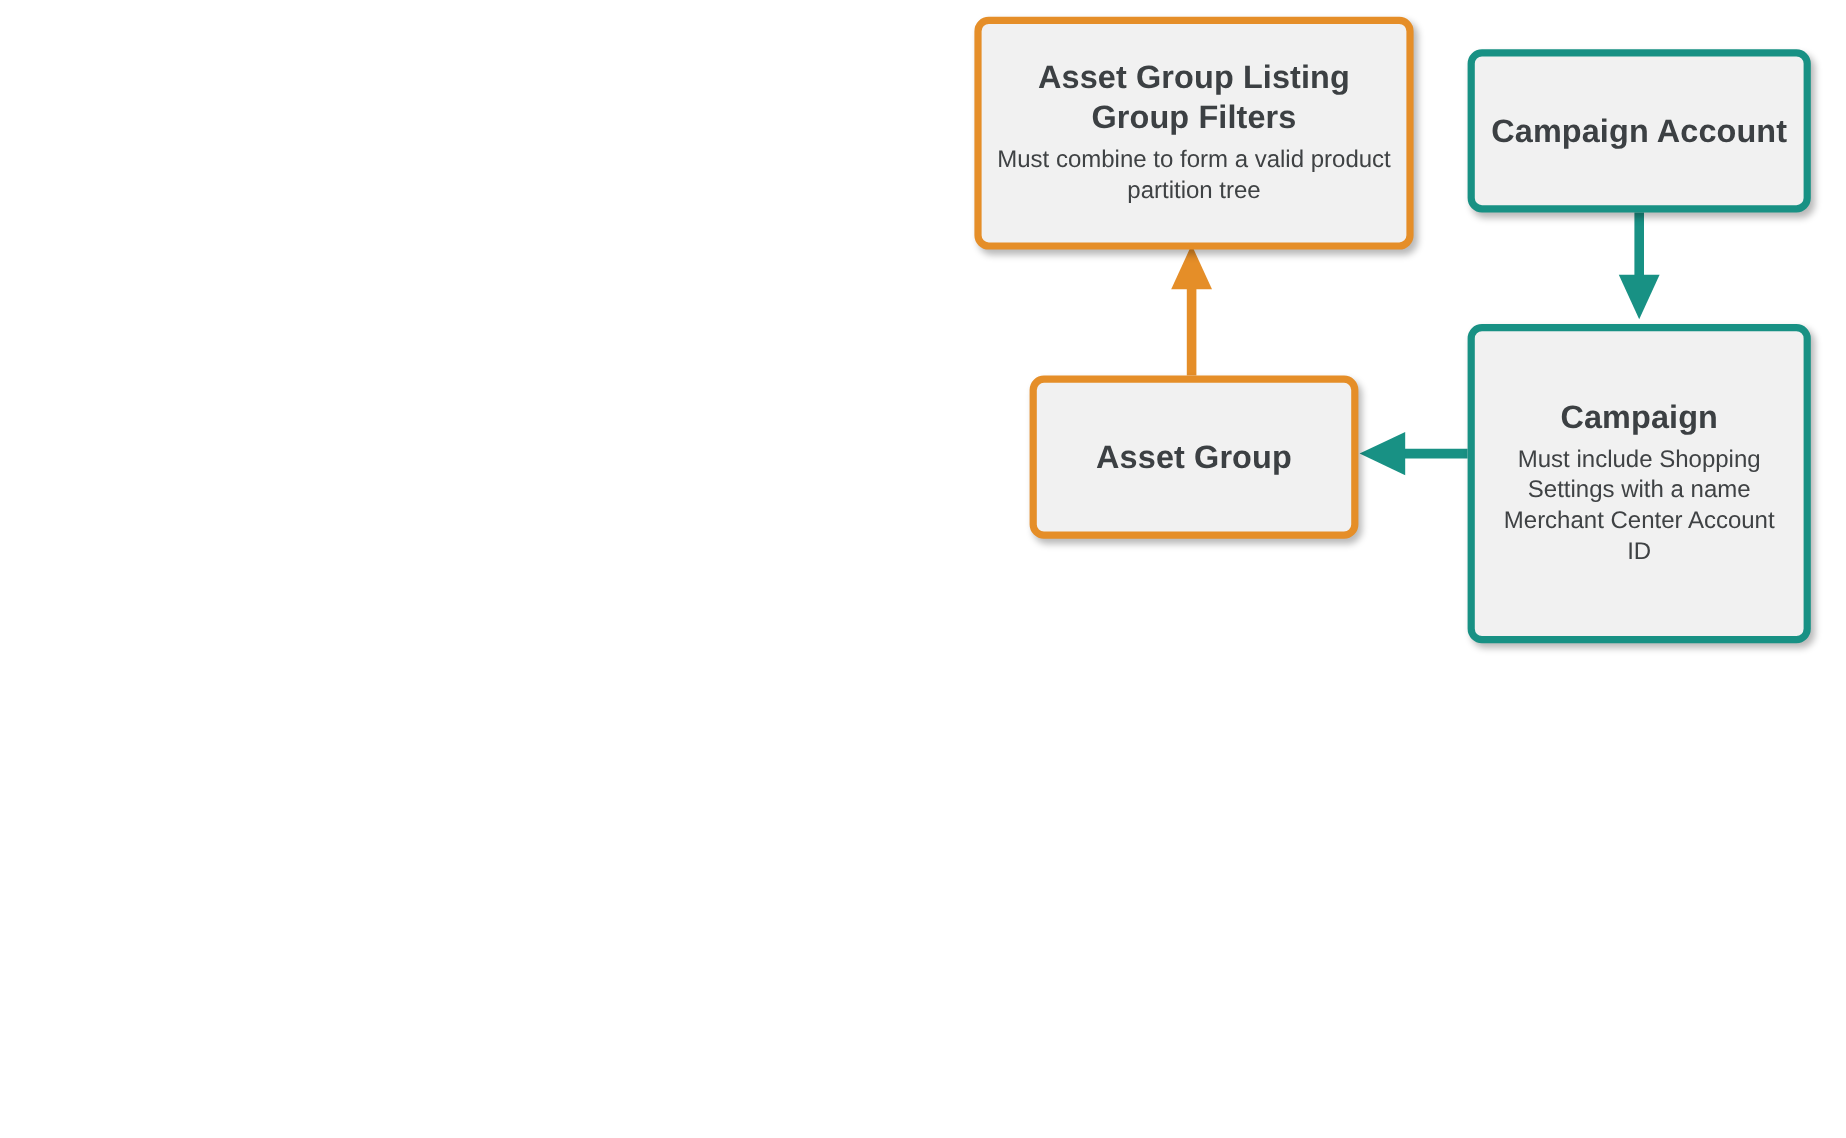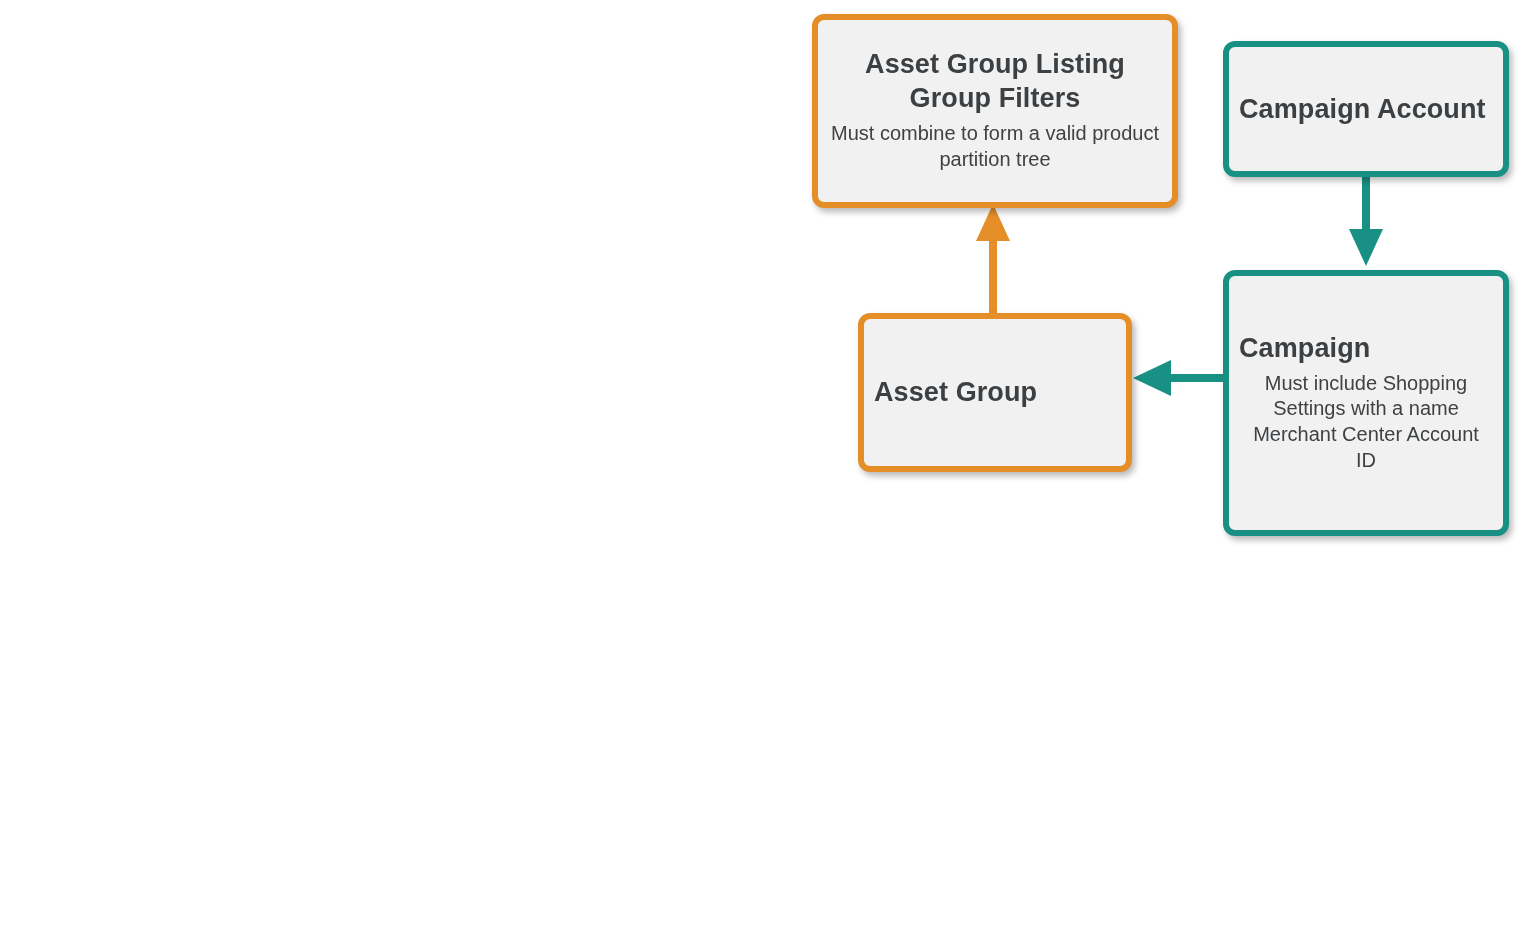--- a/index.html
+++ b/index.html
@@ -33,21 +33,21 @@
 
   .node {
     position: absolute;
     box-sizing: border-box;
     background: #F1F1F1;
     border-style: solid;
     border-width: 6px;
     border-radius: 12px;
     display: flex;
     flex-direction: column;
-    align-items: flex-start;
+    align-items: center;
     justify-content: center;
     text-align: center;
     box-shadow: 3px 4px 6px rgba(0,0,0,0.28);
   }
   .node.orange { border-color: #E58E28; }
   .node.teal   { border-color: #189184; }
 
   .node-title {
     font-size: 27px;
     font-weight: bold;
@@ -62,21 +62,21 @@
     color: #3F4244;
     line-height: 1.28;
     padding: 0 12px;
     margin-top: 6px;
   }
 
   
   #node-aglgf      { left: 812px;  top: 14px;  width: 366px; height: 194px; }
   #node-aglgf .node-title { margin-top: -2px; }
   #node-campaign-budget { left: 1223px; top: 41px;  width: 286px; height: 136px; }
-  #node-asset-group     { left: 858px;  top: 313px; width: 274px; height: 159px; }
+  #node-asset-group     { left: 858px;  top: 313px; width: 274px; height: 136px; }
   #node-campaign        { left: 1223px; top: 270px; width: 286px; height: 266px; }
   #node-campaign .node-title { margin-top: -2px; }
 
   .footnote {
     position: absolute;
     left: 14px;
     top: 916px;
     font-size: 20.5px;
     font-weight: bold;
     color: #000000;

